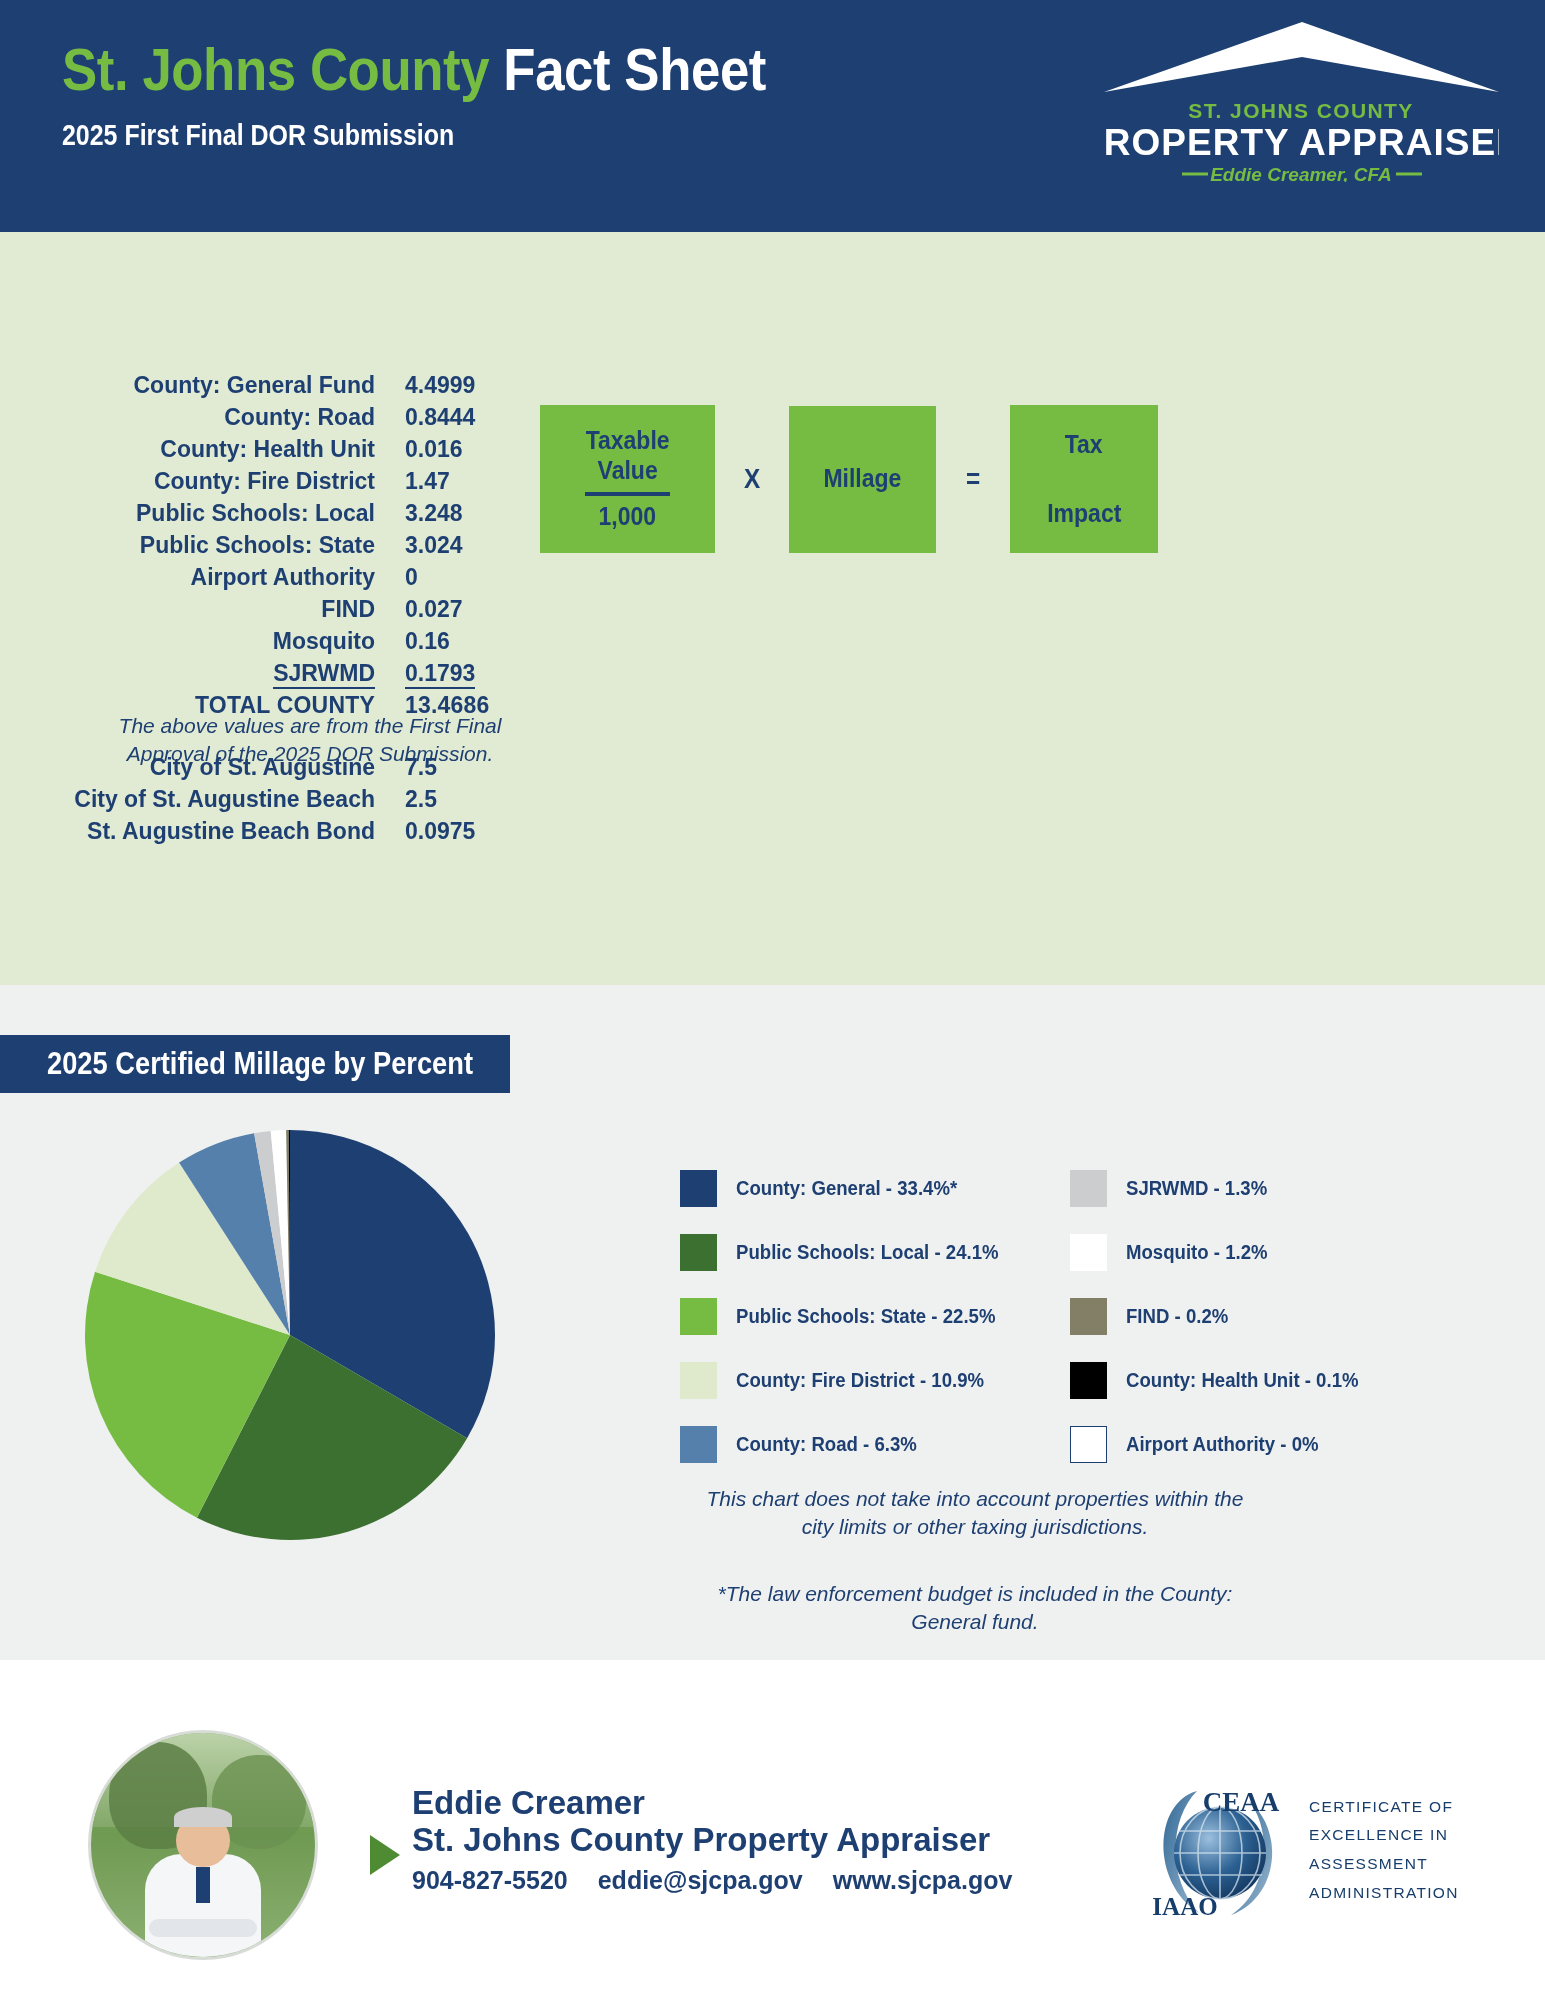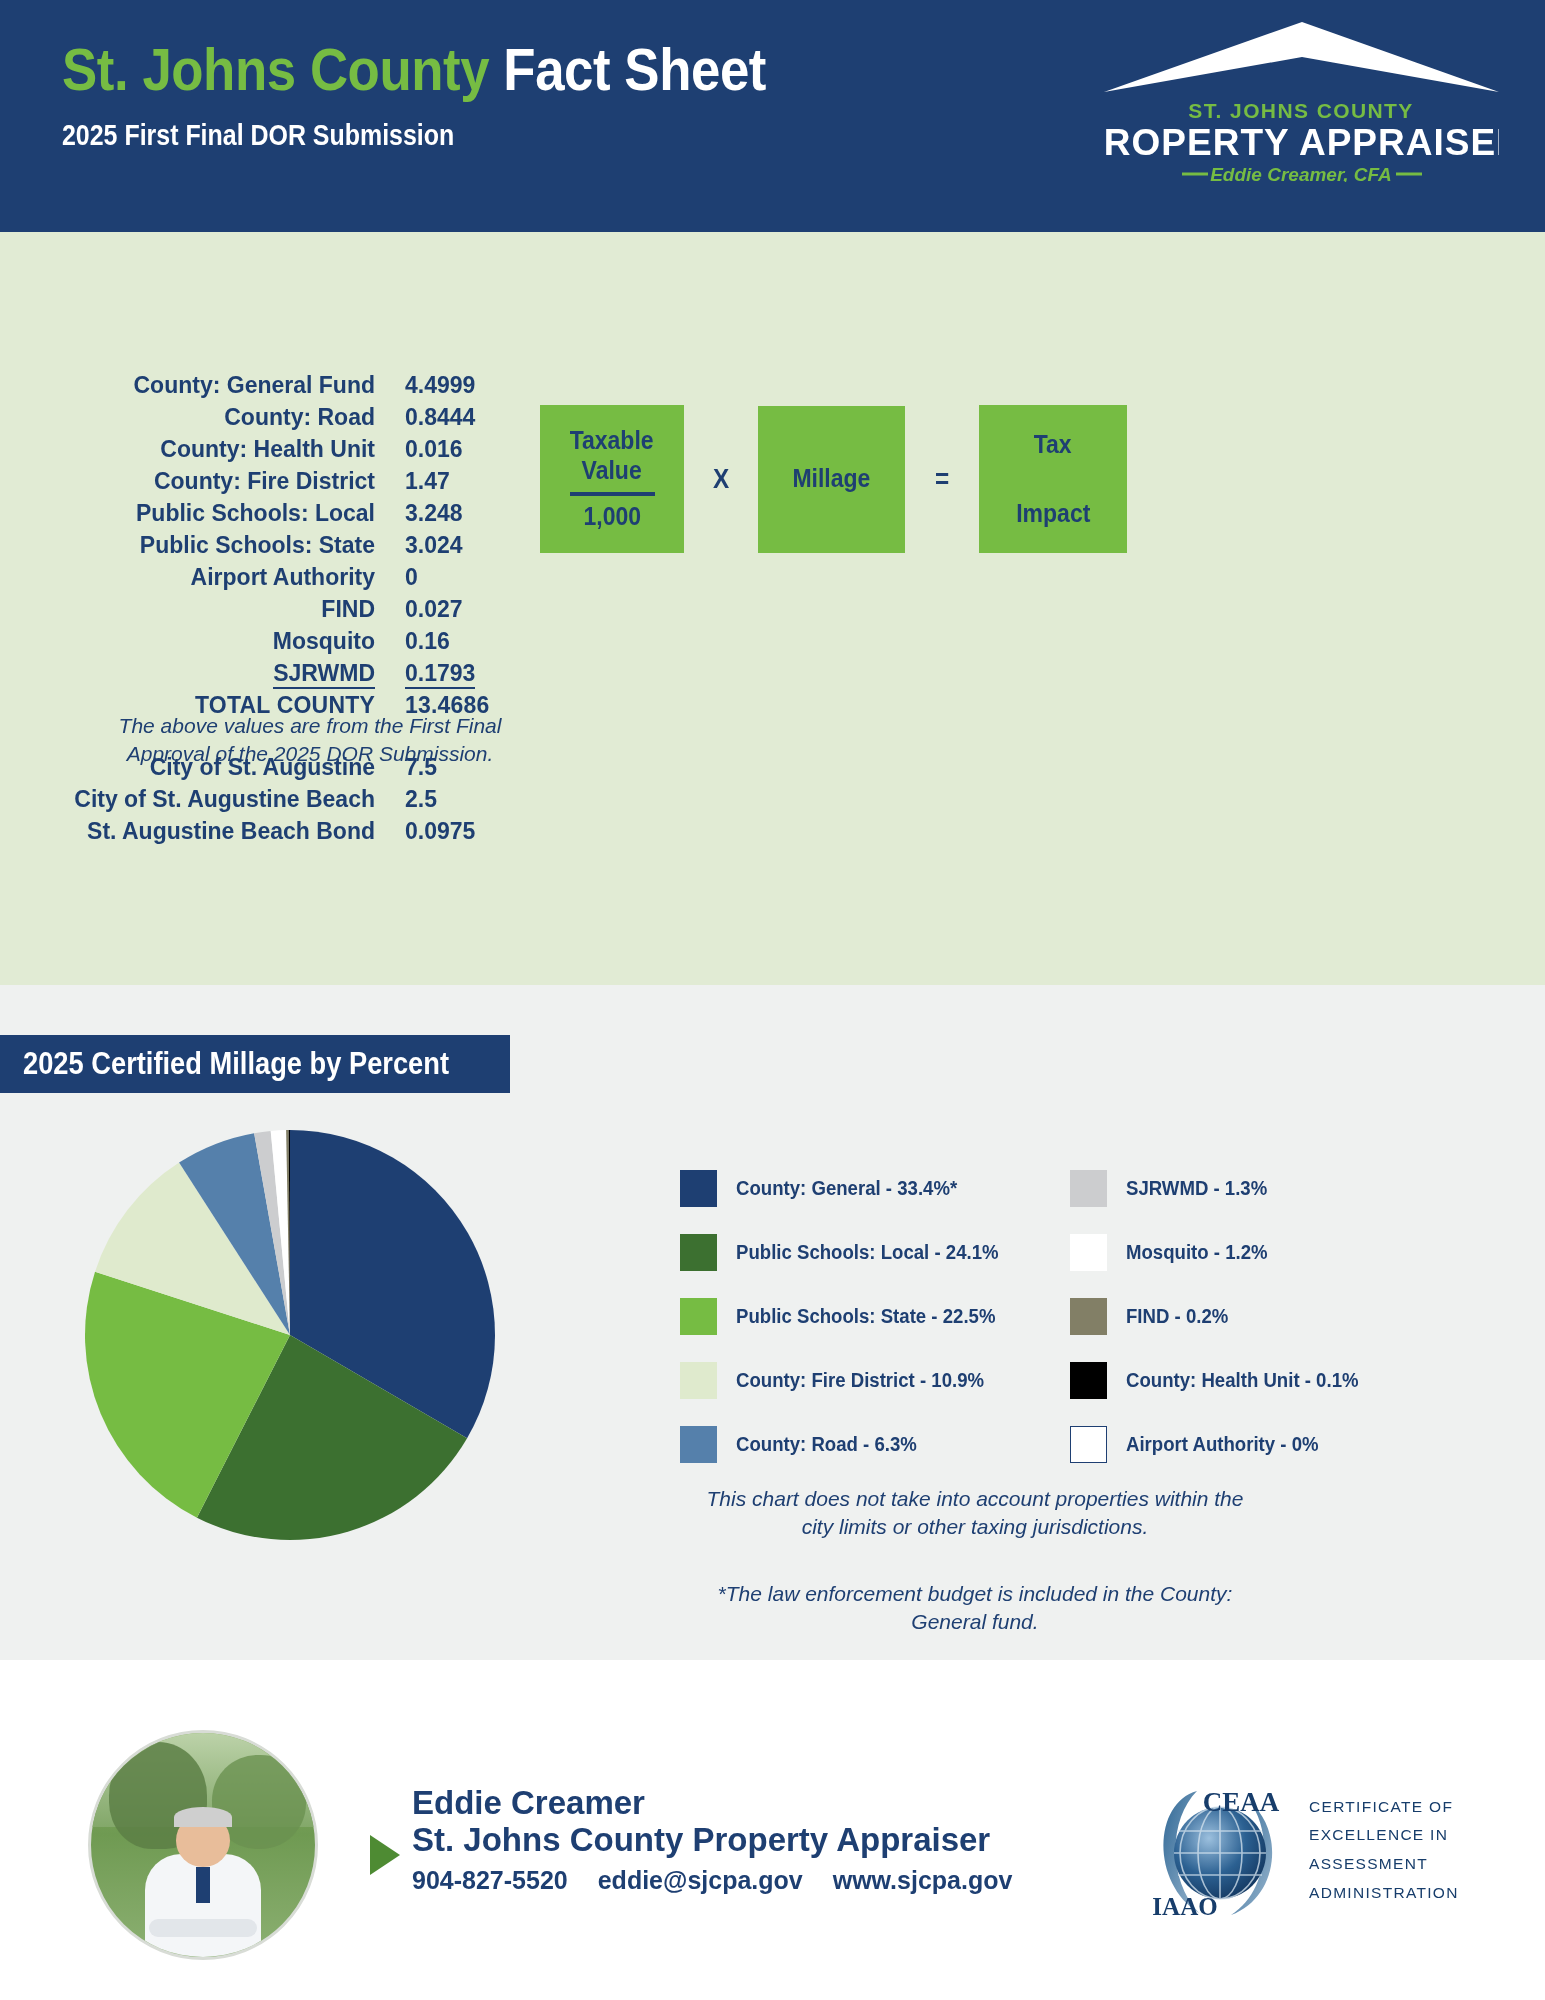--- a/index.html
+++ b/index.html
@@ -41,21 +41,21 @@
   }
   .band {
     position:absolute; background:#1e3f72; color:#fff;
     display:flex; align-items:center;
   }
   .band-label {
     font-size:31px; font-weight:700; color:#fff; white-space:nowrap;
     transform: scaleX(0.88); transform-origin:left center;
   }
   #band1 { left:0; top:290px; width:470px; height:58px; padding-left:85px; }
-  #band2 { left:0; top:1035px; width:510px; height:58px; padding-left:23px; }
+  #band2 { left:0; top:1035px; width:510px; height:58px; padding-left:47px; }
 
   .mill-table { position:absolute; left:0; top:372px; width:610px; }
   .mrow { display:flex; height:32px; align-items:baseline; }
   .mrow .lbl {
     width:375px; text-align:right; color:#1e3f72;
     font-size:23px; font-weight:700; white-space:nowrap;
   }
   .mrow .val {
     width:200px; padding-left:30px; color:#1e3f72;
     font-size:23px; font-weight:700;
@@ -72,21 +72,21 @@
   }
   #note1 { left:100px; top:712px; width:420px; }
 
   
   .formula { position:absolute; left:540px; top:405px; display:flex; align-items:center; }
   .fbox {
     background:#76bc43; color:#1e3f72; display:flex;
     flex-direction:column; align-items:center; justify-content:center;
     font-weight:700; text-align:center;
   }
-  #fbox1 { width:144px; height:148px; }
+  #fbox1 { width:175px; height:148px; }
   #fbox2 { width:147px; height:147px; }
   #fbox3 { width:148px; height:148px;gap:40px; }
   .fb-line { font-size:25px; line-height:1.18; transform:scaleX(0.92); }
   .frac-bar { width:85px; height:4px; background:#1e3f72; margin:7px 0 6px; }
   .fop {
     color:#1e3f72; font-size:27px; font-weight:800;
     width:74px; text-align:center; transform:scaleX(0.9);
   }
 
   

